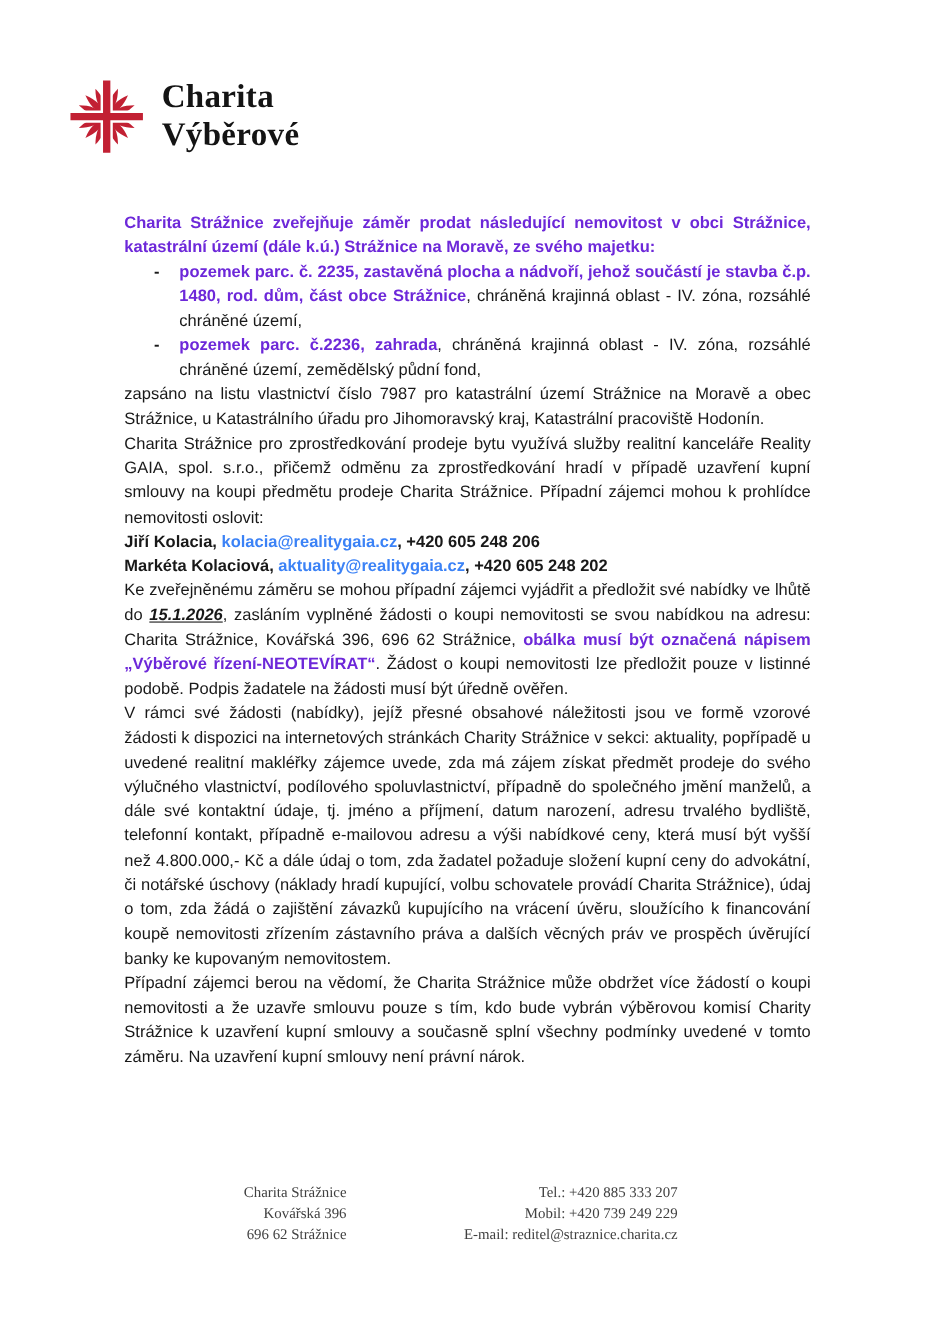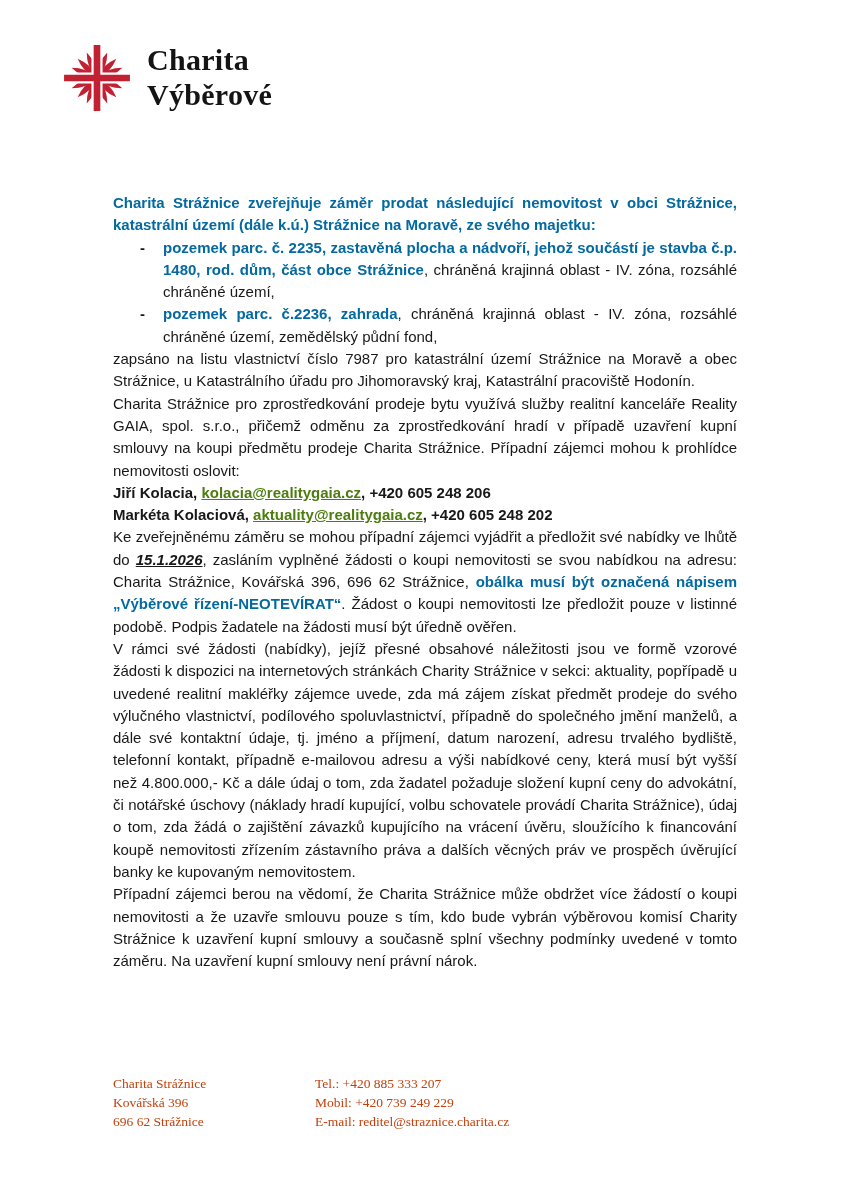--- a/index.html
+++ b/index.html
@@ -1,45 +1,45 @@
 <!DOCTYPE html>
 <html lang="cs"><head>
 <meta charset="utf-8">
 <style>
   html,body { margin:0; padding:0; background:#ffffff; }
   .page {
     position:relative; width:848px; height:1200px; background:#ffffff;
     font-family:"Liberation Sans", sans-serif; color:#161616; overflow:hidden;
   }
   
-  .logo { position:absolute; top:40px; left:60px; display:flex; align-items:flex-start; gap:13px; }
+  .logo { position:absolute; top:68px; left:60px; display:flex; align-items:flex-start; gap:13px; }
   .logo-icon { width:74px; height:76px; flex:0 0 auto; }
   .logo-icon svg { width:74px; height:76px; display:block; }
   .logo-text {
     font-family:"Liberation Serif", serif; font-weight:bold; color:#141414;
     font-size:30px; line-height:35px; letter-spacing:.3px; padding-top:2px;
   }
   
   .content {
     position:absolute; left:113px; top:192px; width:624px;
     font-size:15px; line-height:22.3px; text-align:justify; color:#181818;
   }
   .content p { margin:0; }
   .gap { margin-top:22.3px; }
-  b, strong { font-weight:bold; color:#0369a1; }
+  b, strong { font-weight:bold; color:#6d28d9; }
   .bullet { position:relative; padding-left:50px; }
   .bullet .dash { position:absolute; left:27px; top:0; font-weight:bold; }
   .deadline { font-weight:bold; text-decoration:underline;font-style:italic; }
-  a.email { color:#4d7c0f; font-weight:bold; text-decoration:underline; cursor:pointer; }
+  a.email { color:#3b82f6; font-weight:bold; cursor:pointer; }
   .contact-line { font-weight:bold; }
   
   .footer {
     position:absolute; left:113px; top:1074px; width:660px; display:flex;
-    font-family:"Liberation Serif", serif; font-size:13.5px; line-height:19px; color:#c2410c;
-    text-align:left;
+    font-family:"Liberation Serif", serif; font-size:13.5px; line-height:19px; color:#404040;
+    text-align:right;
   }
   .footer .fcol { white-space:nowrap; }
   .fcol-address { width:202px; }
   .fcol-contact { width:301px; }
   .fcol-bank { flex:1; }
   .footer div p { margin:0; }
 </style>
 </head>
 <body>
 

